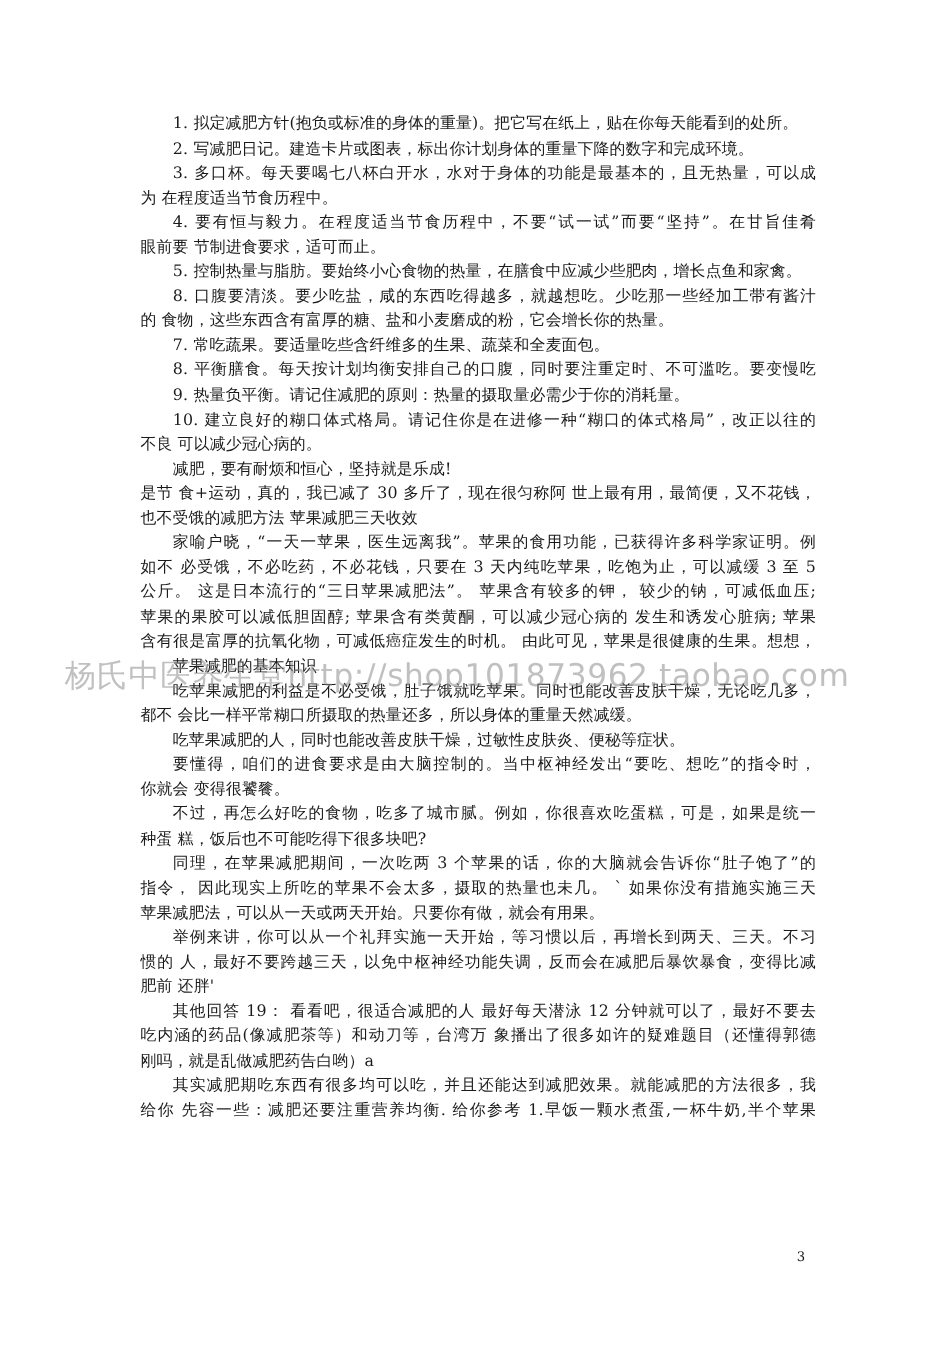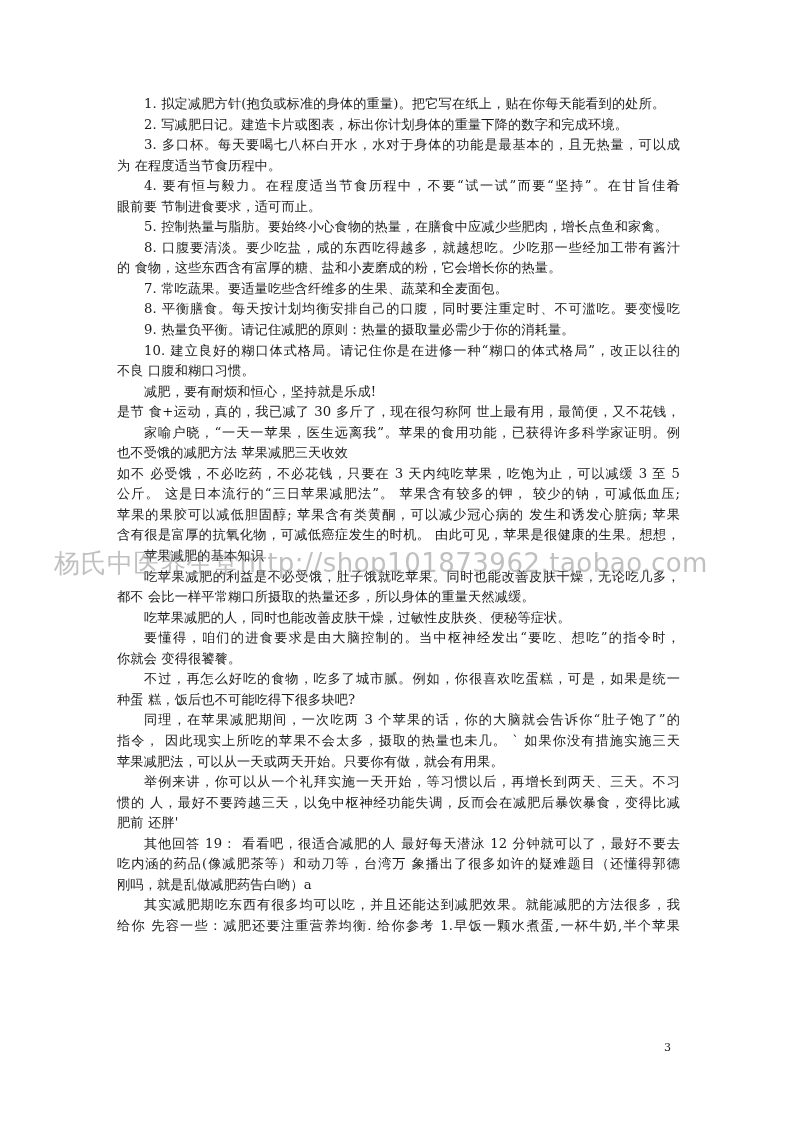--- a/index.html
+++ b/index.html
@@ -73,25 +73,25 @@
       <div class="line last">为 在程度适当节食历程中。</div>
       <div class="line indent">4. 要有恒与毅力。在程度适当节食历程中，不要“试一试”而要“坚持”。在甘旨佳肴</div>
       <div class="line last">眼前要 节制进食要求，适可而止。</div>
       <div class="line indent last">5. 控制热量与脂肪。要始终小心食物的热量，在膳食中应减少些肥肉，增长点鱼和家禽。</div>
       <div class="line indent">8. 口腹要清淡。要少吃盐，咸的东西吃得越多，就越想吃。少吃那一些经加工带有酱汁</div>
       <div class="line last">的 食物，这些东西含有富厚的糖、盐和小麦磨成的粉，它会增长你的热量。</div>
       <div class="line indent last">7. 常吃蔬果。要适量吃些含纤维多的生果、蔬菜和全麦面包。</div>
       <div class="line indent">8. 平衡膳食。每天按计划均衡安排自己的口腹，同时要注重定时、不可滥吃。要变慢吃</div>
       <div class="line indent last">9. 热量负平衡。请记住减肥的原则：热量的摄取量必需少于你的消耗量。</div>
       <div class="line indent">10. 建立良好的糊口体式格局。请记住你是在进修一种“糊口的体式格局”，改正以往的</div>
-      <div class="line last">不良 口腹和糊口习惯。</div>
+      <div class="line last">不良 可以减少冠心病的。</div>
       <div class="line indent last">减肥，要有耐烦和恒心，坚持就是乐成!</div>
       <div class="line">是节 食+运动，真的，我已减了 30 多斤了，现在很匀称阿 世上最有用，最简便，又不花钱，</div>
+      <div class="line last">也不受饿的减肥方法 苹果减肥三天收效</div>
       <div class="line indent">家喻户晓，“一天一苹果，医生远离我”。苹果的食用功能，已获得许多科学家证明。例</div>
-      <div class="line last">也不受饿的减肥方法 苹果减肥三天收效</div>
       <div class="line">如不 必受饿，不必吃药，不必花钱，只要在 3 天内纯吃苹果，吃饱为止，可以减缓 3 至 5</div>
       <div class="line">公斤。 这是日本流行的“三日苹果减肥法”。 苹果含有较多的钾， 较少的钠，可减低血压;</div>
       <div class="line">苹果的果胶可以减低胆固醇; 苹果含有类黄酮，可以减少冠心病的 发生和诱发心脏病; 苹果</div>
       <div class="line">含有很是富厚的抗氧化物，可减低癌症发生的时机。 由此可见，苹果是很健康的生果。想想，</div>
       <div class="line indent last">苹果减肥的基本知识</div>
       <div class="line indent">吃苹果减肥的利益是不必受饿，肚子饿就吃苹果。同时也能改善皮肤干燥，无论吃几多，</div>
       <div class="line last">都不 会比一样平常糊口所摄取的热量还多，所以身体的重量天然减缓。</div>
       <div class="line indent last">吃苹果减肥的人，同时也能改善皮肤干燥，过敏性皮肤炎、便秘等症状。</div>
       <div class="line indent">要懂得，咱们的进食要求是由大脑控制的。当中枢神经发出“要吃、想吃”的指令时，</div>
       <div class="line last">你就会 变得很饕餮。</div>

